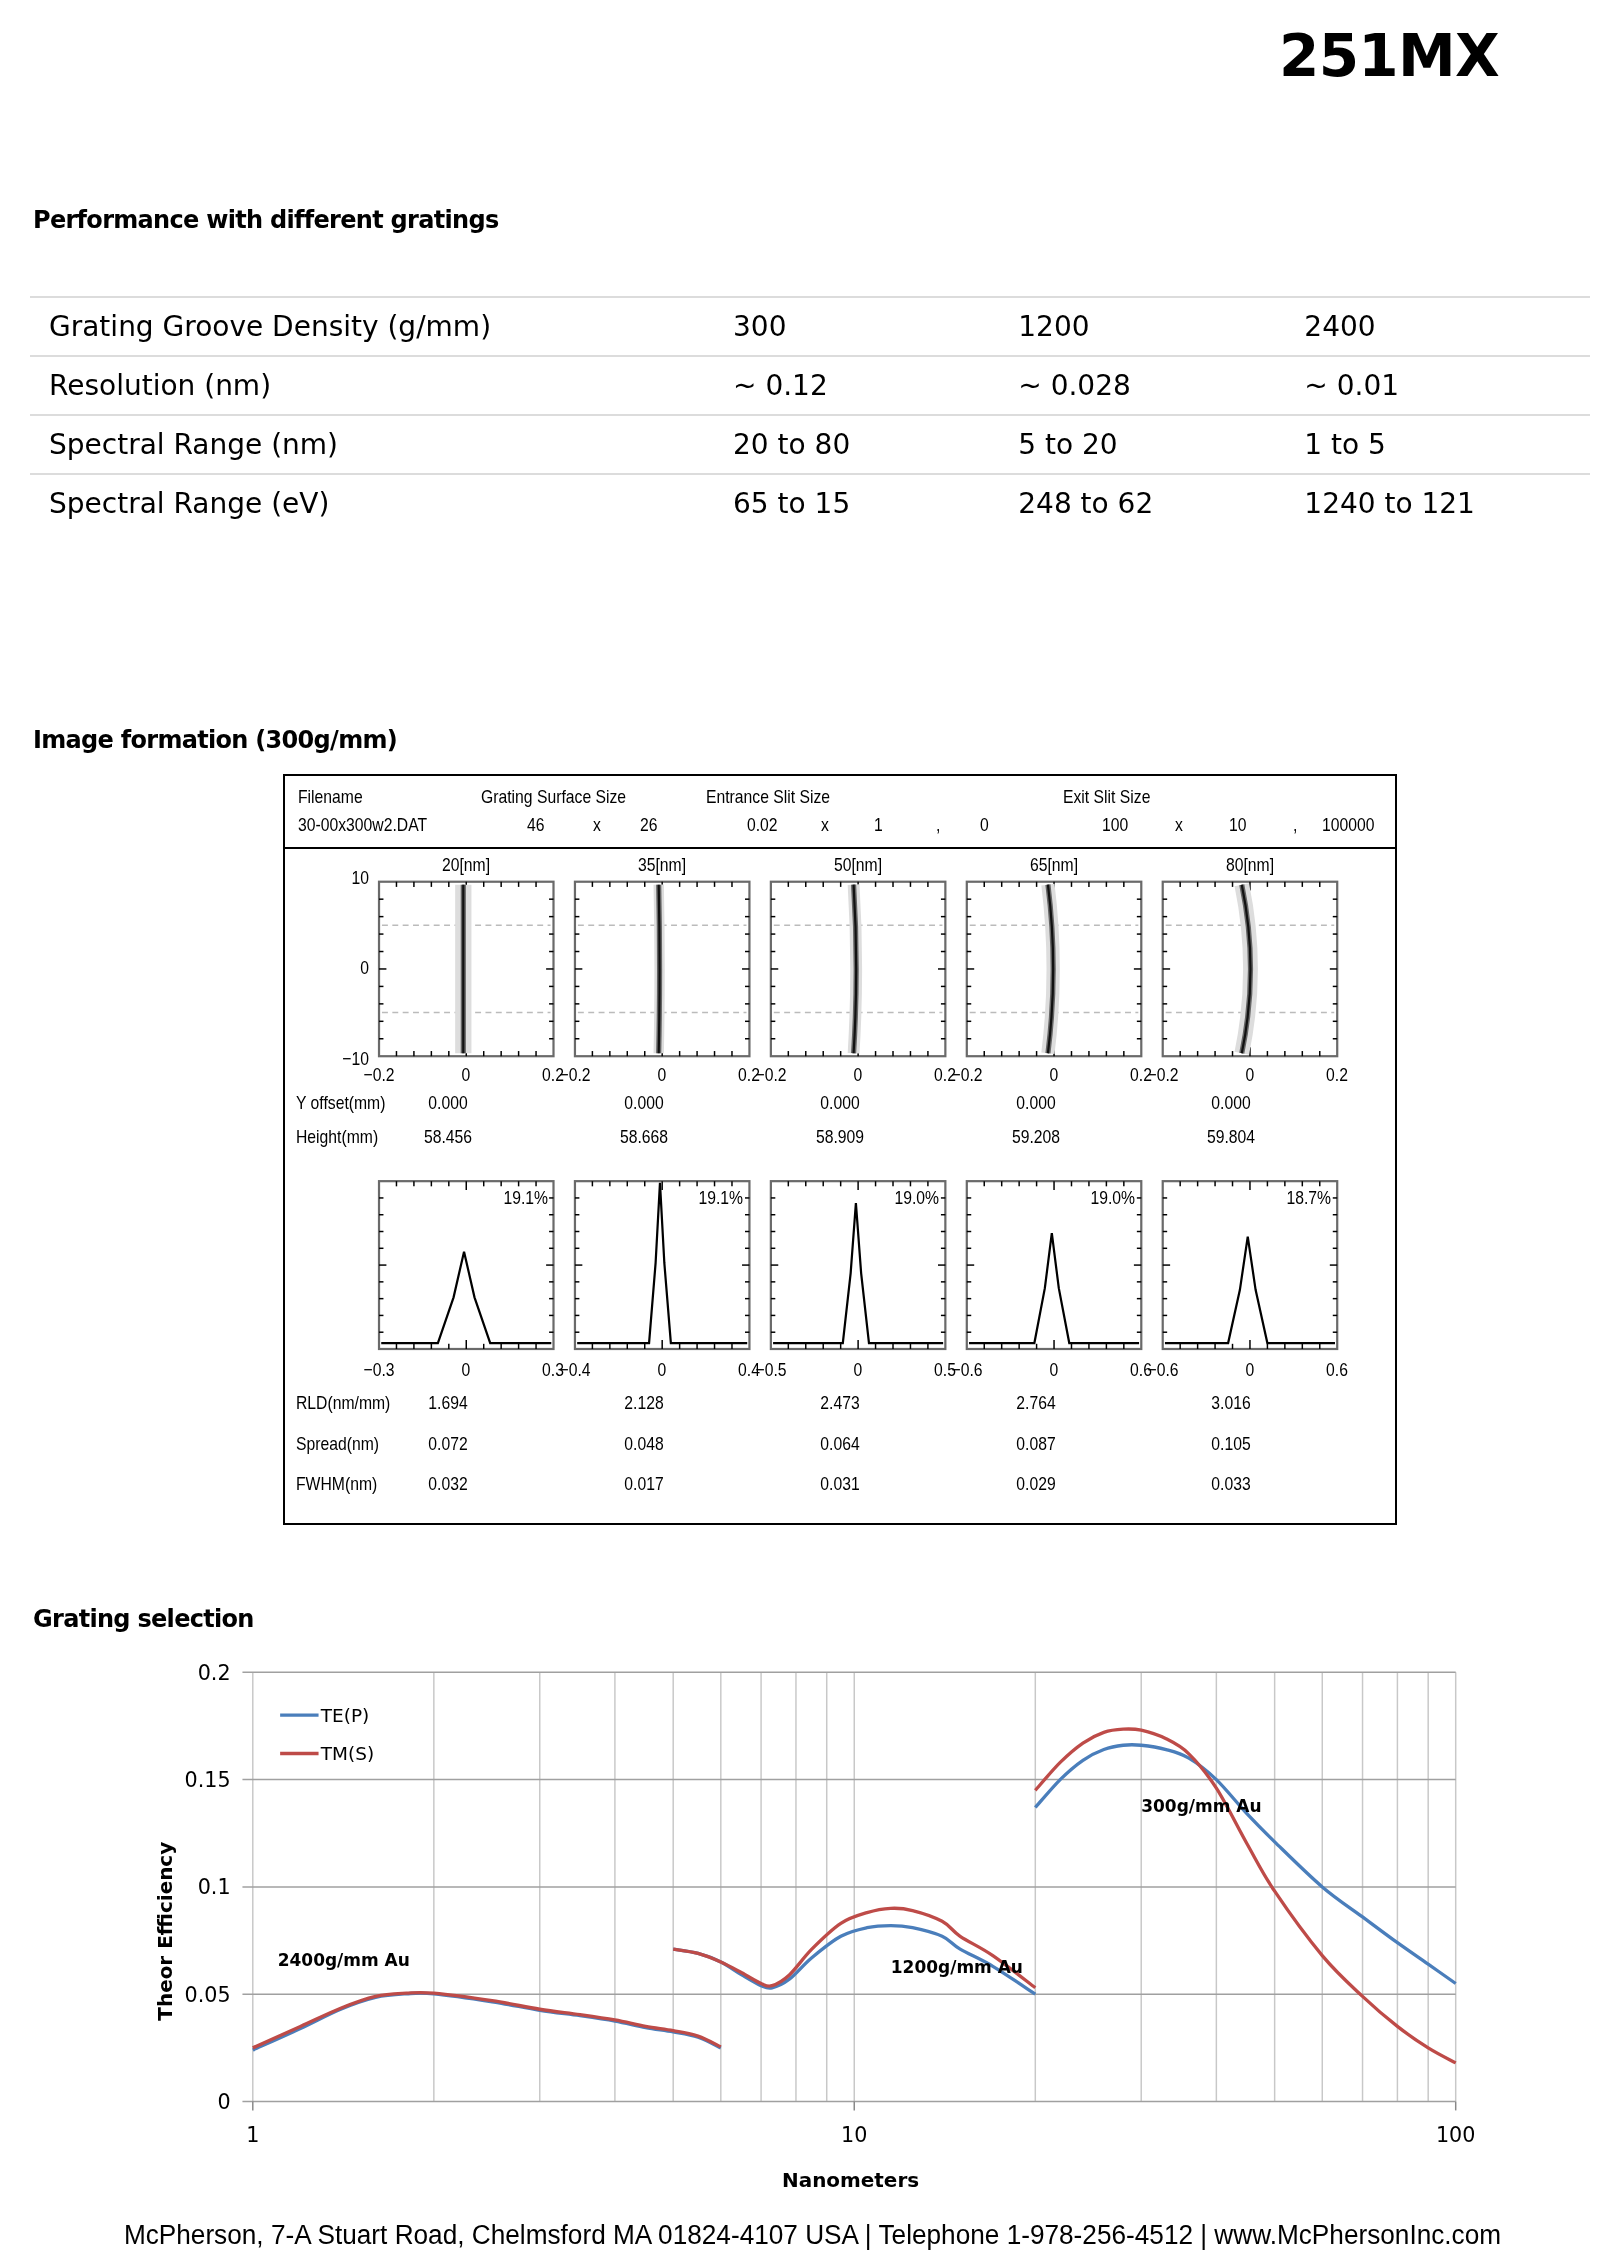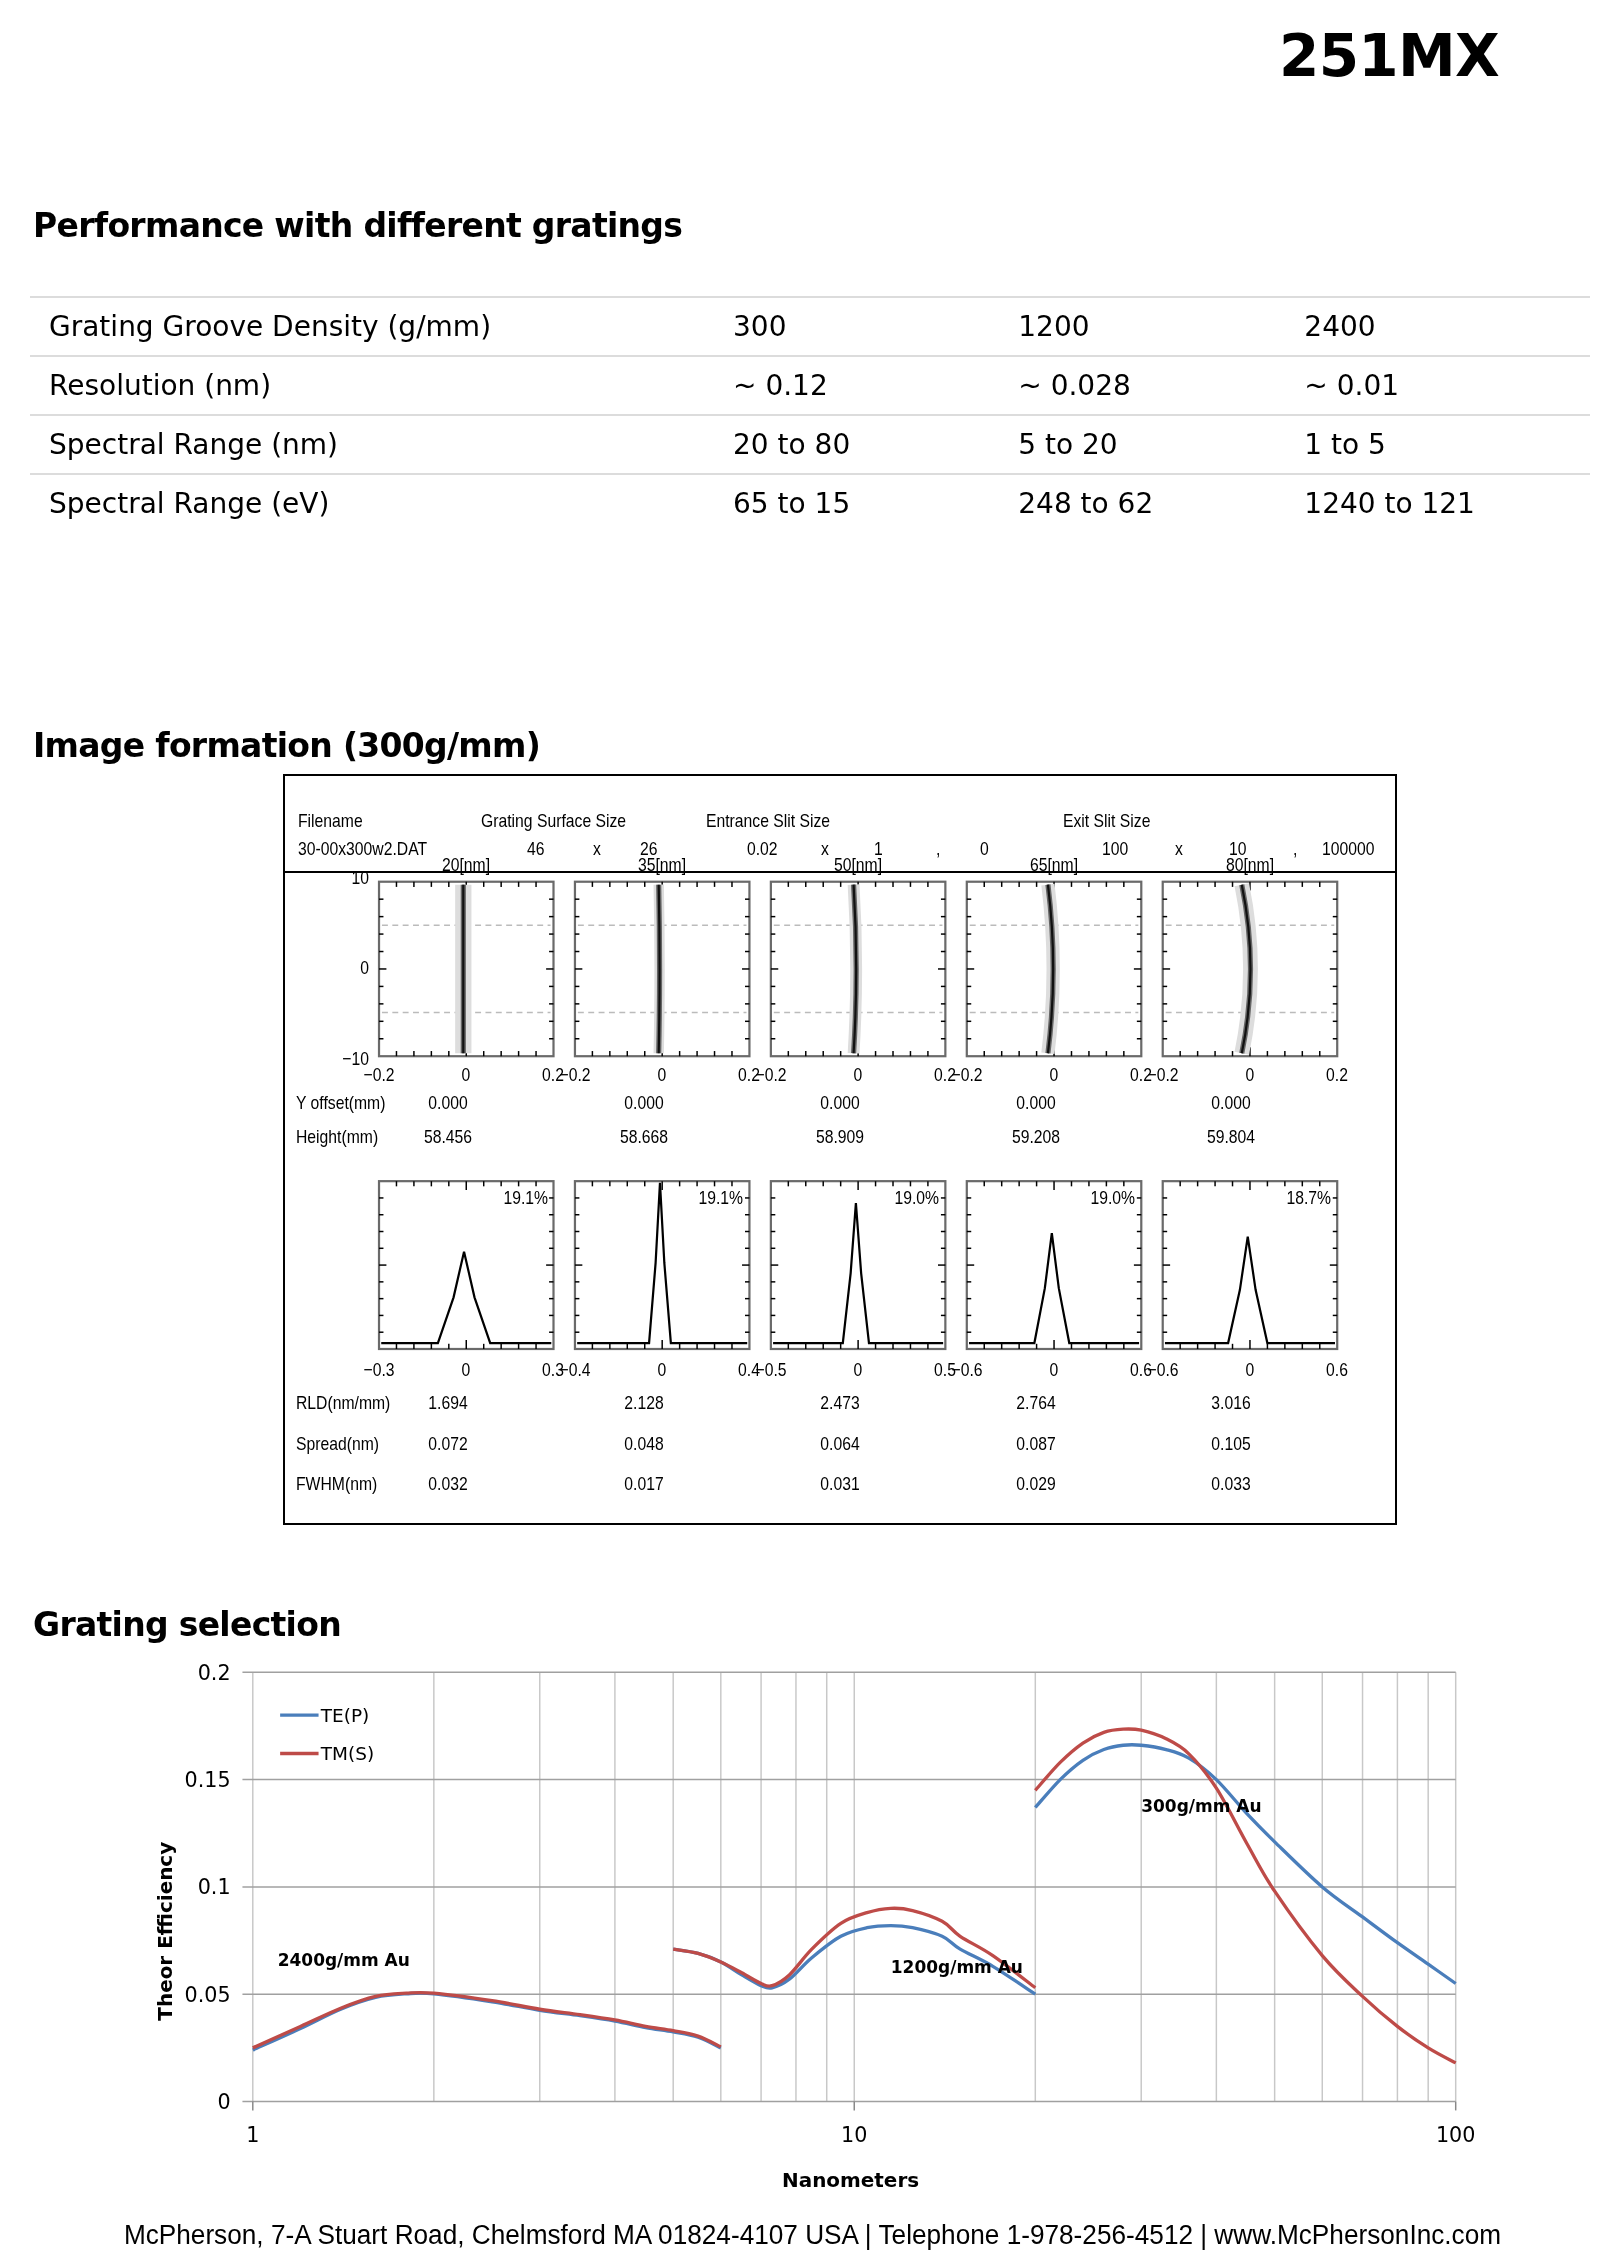--- a/index.html
+++ b/index.html
@@ -1,26 +1,26 @@
 <!DOCTYPE html>
 <html style="font-size:12px"><head>
 <meta charset="utf-8">
 <style>
   html, body { margin:0; padding:0; background:#fff; }
   body { width:1625px; height:2261px; position:relative; font-family:"Liberation Sans", sans-serif; color:#000; overflow:hidden; }
   .model { position:absolute; right:126px; top:22px; font-size:58px; font-weight:bold; font-family:"DejaVu Sans", sans-serif; letter-spacing:-0.7px; }
-  .h2 { position:absolute; left:33px; font-size:33px; font-weight:bold; font-family:"DejaVu Sans", sans-serif; letter-spacing:-0.7px; }
+  .h2 { position:absolute; left:33px; font-size:24px; font-weight:bold; font-family:"DejaVu Sans", sans-serif; letter-spacing:-0.7px; }
   table.perf { position:absolute; left:30px; top:296px; width:1560px; border-collapse:collapse; font-family:"DejaVu Sans", sans-serif; font-size:28px; }
   table.perf td { height:57px; border-top:2.2px solid #dcdcdc; padding:0;margin-top:20px; }
   table.perf tr:last-child td { border-bottom:none; }
   table.perf td.lbl { padding-left:19px; width:710px; }
   table.perf td.val { text-align:left; width:296px; }
   
   .imgform { position:absolute; left:283px; top:774px; width:1114px; height:751px; border:2.2px solid #000; box-sizing:border-box; font-family:"Liberation Sans Narrow","Liberation Sans", sans-serif; font-size:18.5px; }
-  .imgform .hdr { position:absolute; left:0; top:0; right:0; height:71px; border-bottom:2.2px solid #000;margin-top:24px; }
+  .imgform .hdr { position:absolute; left:0; top:0; right:0; height:71px; border-bottom:2.2px solid #000; }
   .imgform .t { position:absolute; white-space:nowrap; transform:scaleX(0.85); transform-origin:left top; }
   .imgform svg { position:absolute; left:0; top:0; }
   
   .gchart { position:absolute; left:0; top:1656px; width:1625px; height:532px; }
   .footer { position:absolute; left:0; right:0; top:2220px; text-align:center; font-size:27px; font-family:"Liberation Sans", sans-serif; transform:scaleX(0.97); }
 </style>
 </head>
 <body>
 
 <div class="model">251MX</div>

